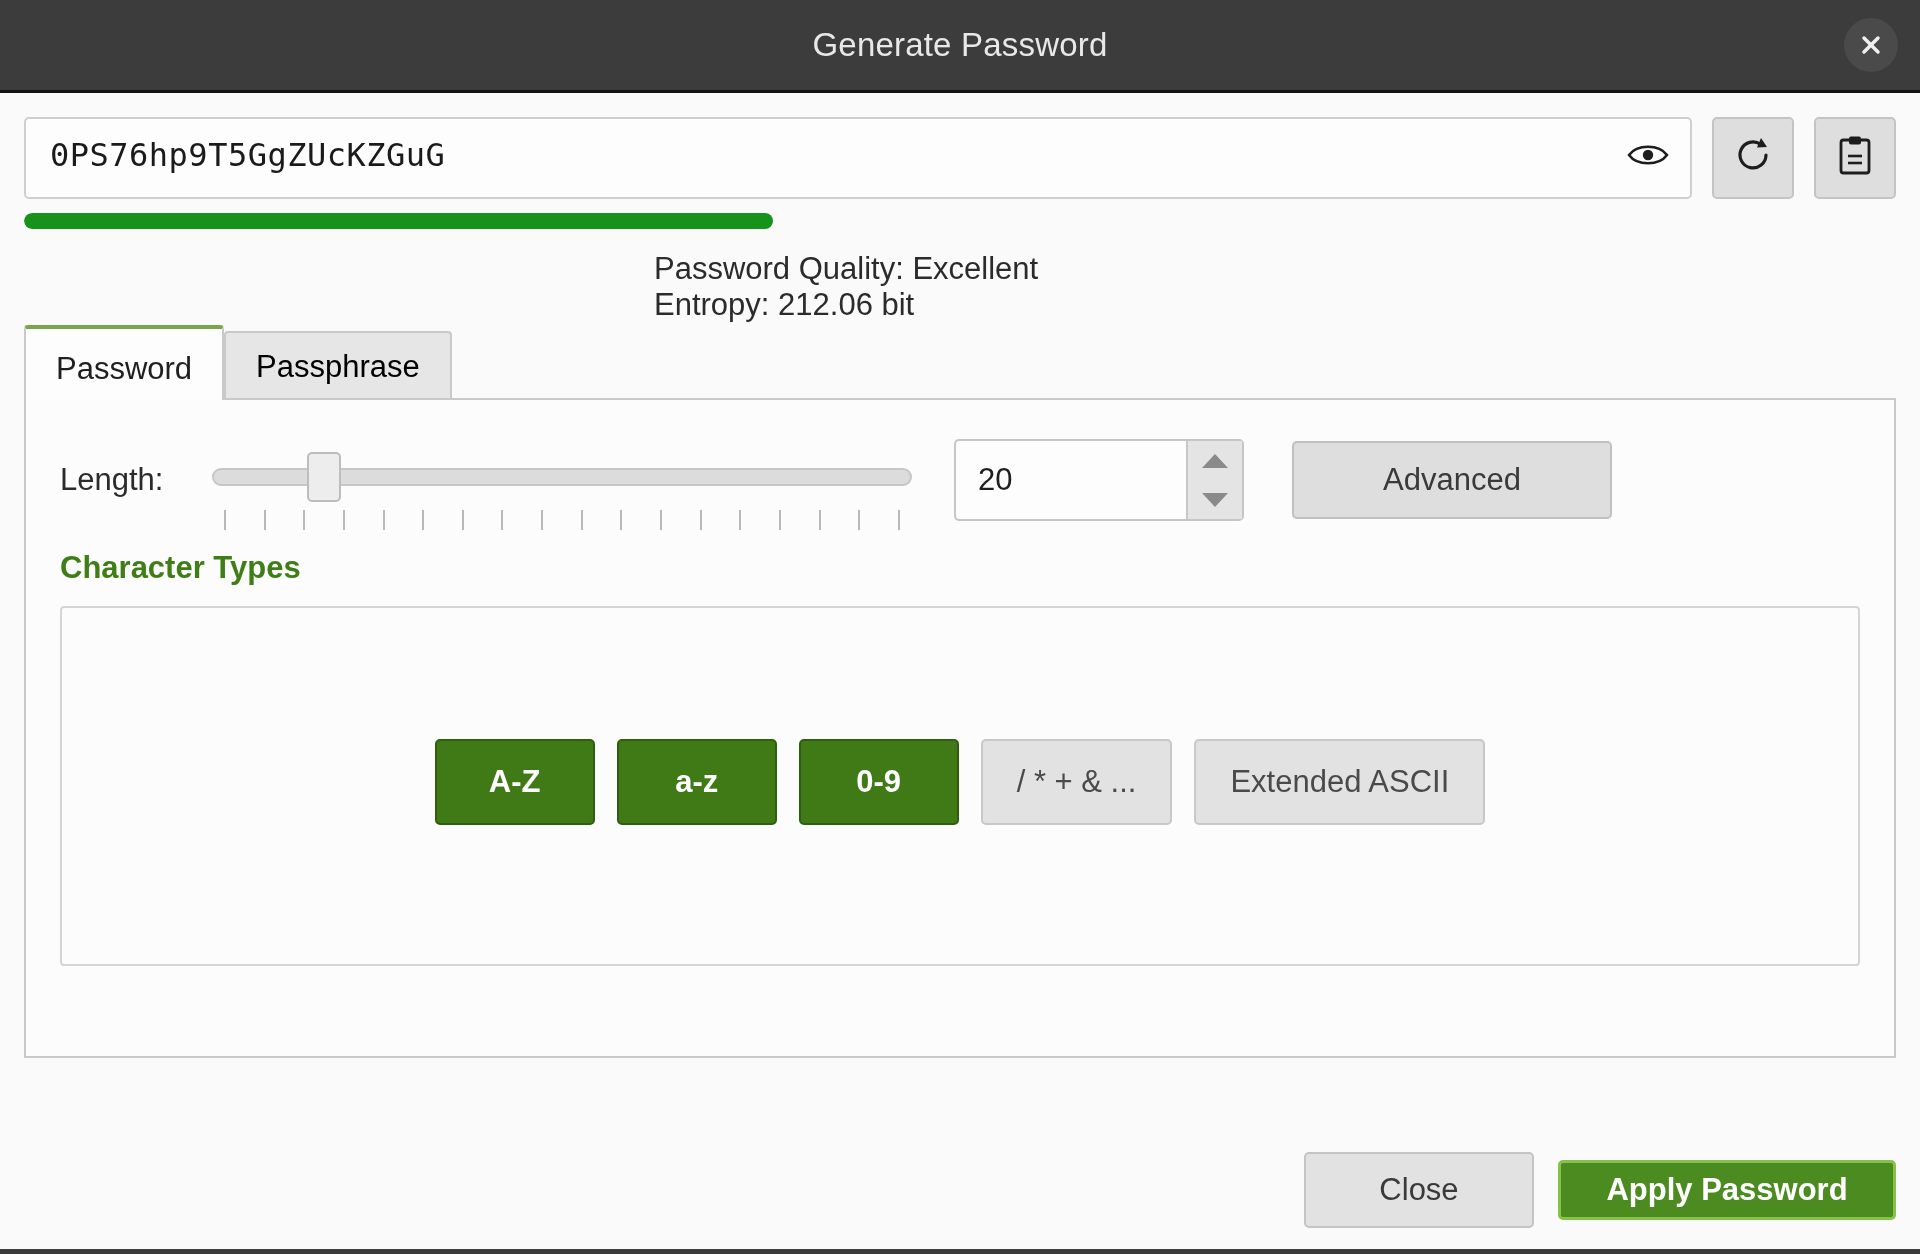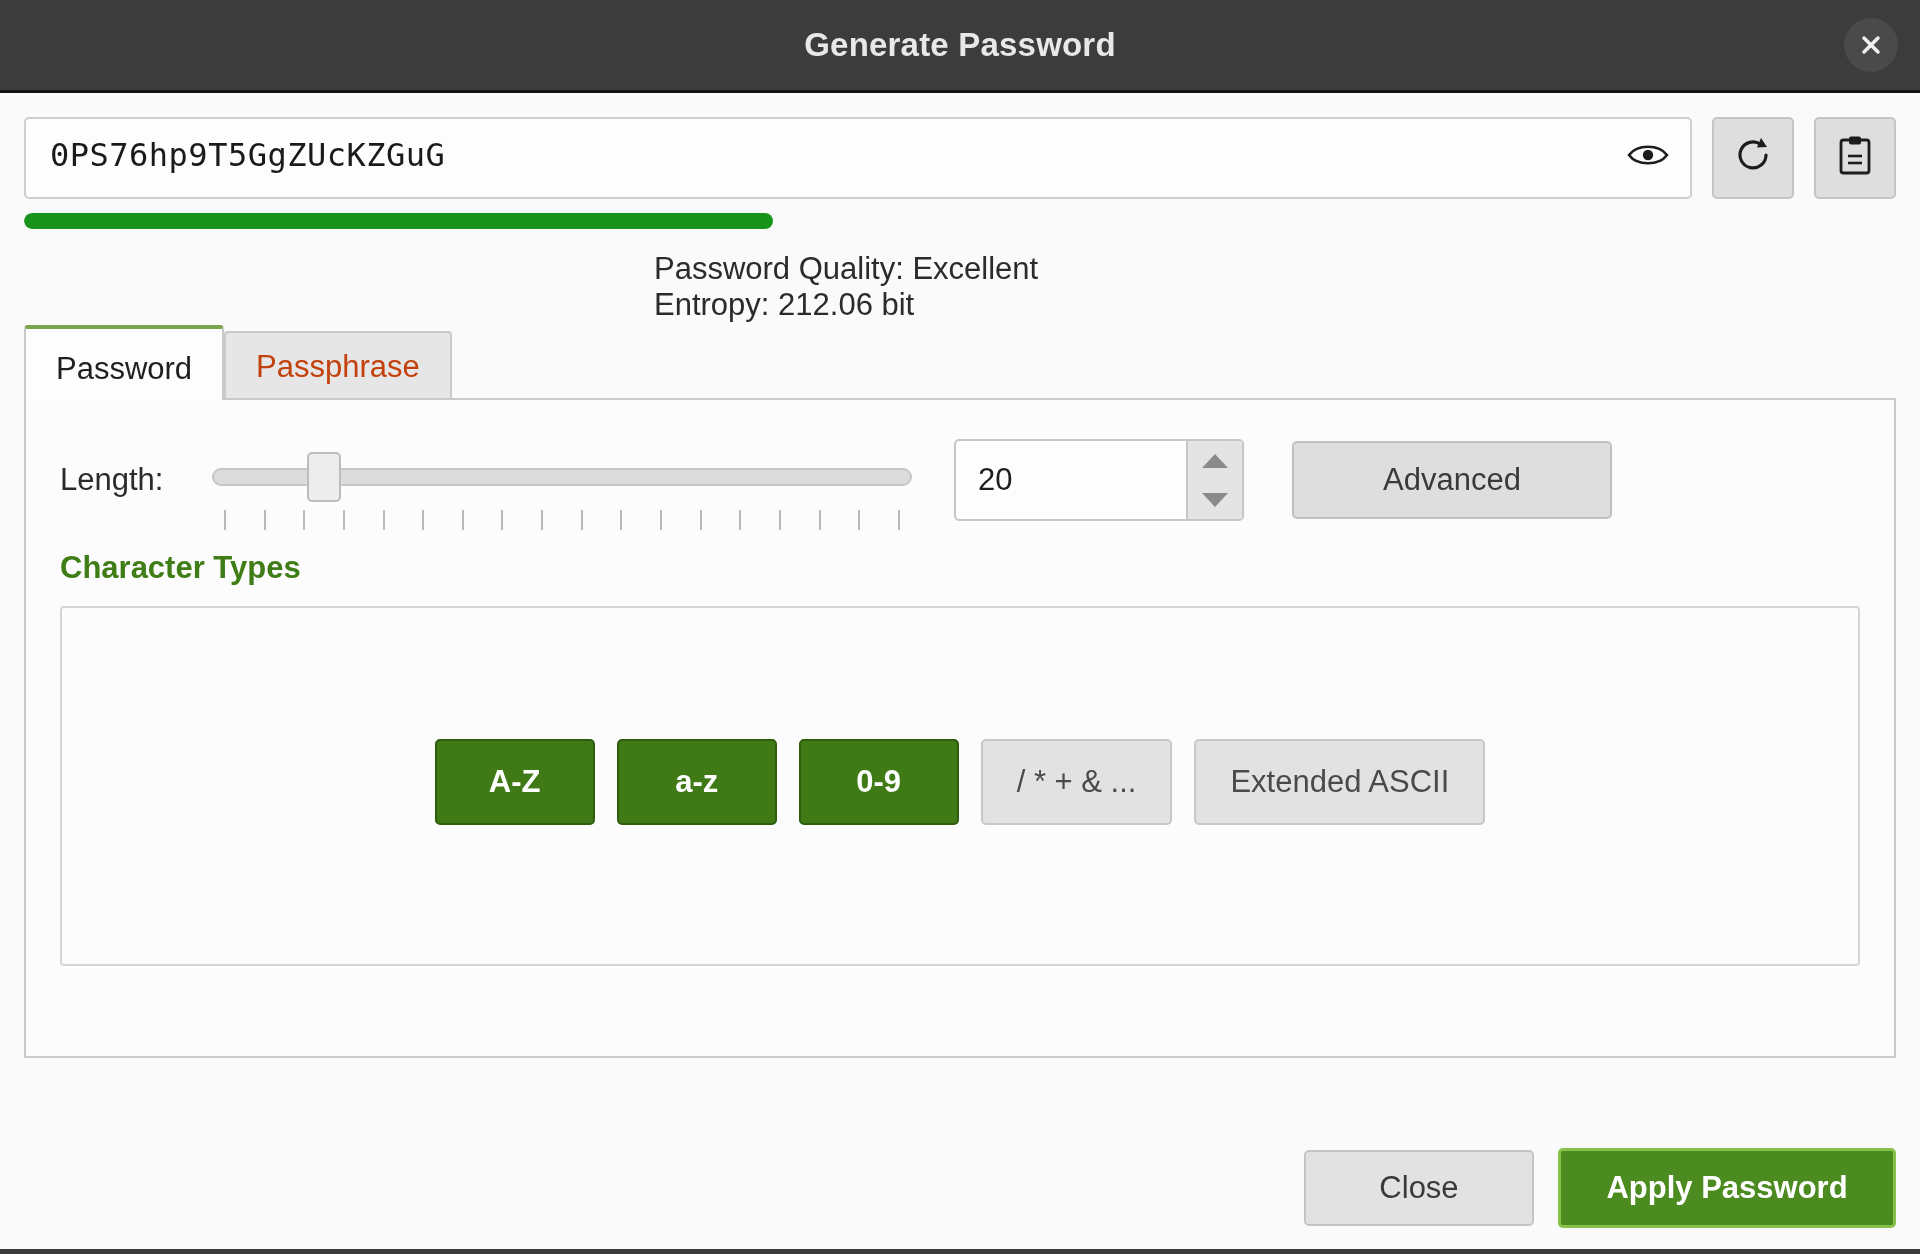--- a/index.html
+++ b/index.html
@@ -23,21 +23,21 @@
     height: 93px;
     background: #3c3c3c;
     border-bottom: 3px solid #141414;
     display: flex;
     align-items: center;
     justify-content: center;
   }
   .titlebar-title {
     color: #e8e8e8;
     font-size: 33px;
-    font-weight: bold;
+    font-weight: normal;
     letter-spacing: 0.2px;
   }
   .close-btn {
     position: absolute;
     right: 22px;
     top: 50%;
     transform: translateY(-50%);
     width: 54px;
     height: 54px;
     border-radius: 50%;
@@ -156,21 +156,21 @@
   }
   .tab.active {
     background: #fdfdfd;
     border-top: 4px solid #79a64a;
     color: #1f1f1f;
     margin-bottom: -2px;
     padding-top: 24px;
   }
   .tab.inactive {
     background: #e6e6e6;
-    color: #c2410c;
+    color: #000000;
     margin-bottom: 0;
   }
 
   
   .tab-panel {
     border: 2px solid #c9c9c9;
     background: #fcfcfc;
     padding: 34px 34px 41px 34px;
     flex: 0 0 auto;
     height: 660px;
@@ -345,21 +345,21 @@
     background: #e2e2e2;
     border: 2px solid #c4c4c4;
     border-radius: 5px;
     font-family: "Liberation Sans", sans-serif;
     font-size: 31px;
     color: #3a3a3a;
     cursor: pointer;
   }
   .btn-apply {
     width: 338px;
-    height: 80px;
+    height: 60px;
     background: #4b8b1f;
     border: 3px solid #86c24a;
     border-radius: 5px;
     font-family: "Liberation Sans", sans-serif;
     font-size: 31px;
     font-weight: bold;
     color: #ffffff;
     cursor: pointer;
   }
   .bottom-edge {

